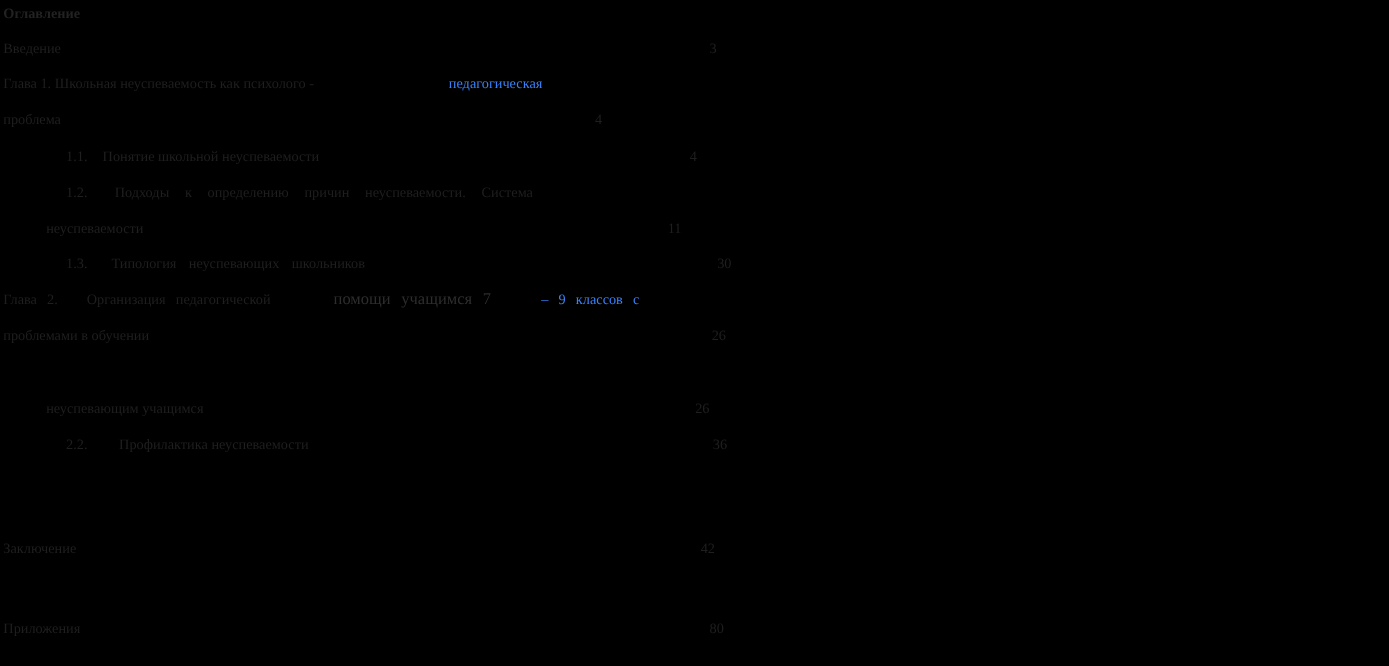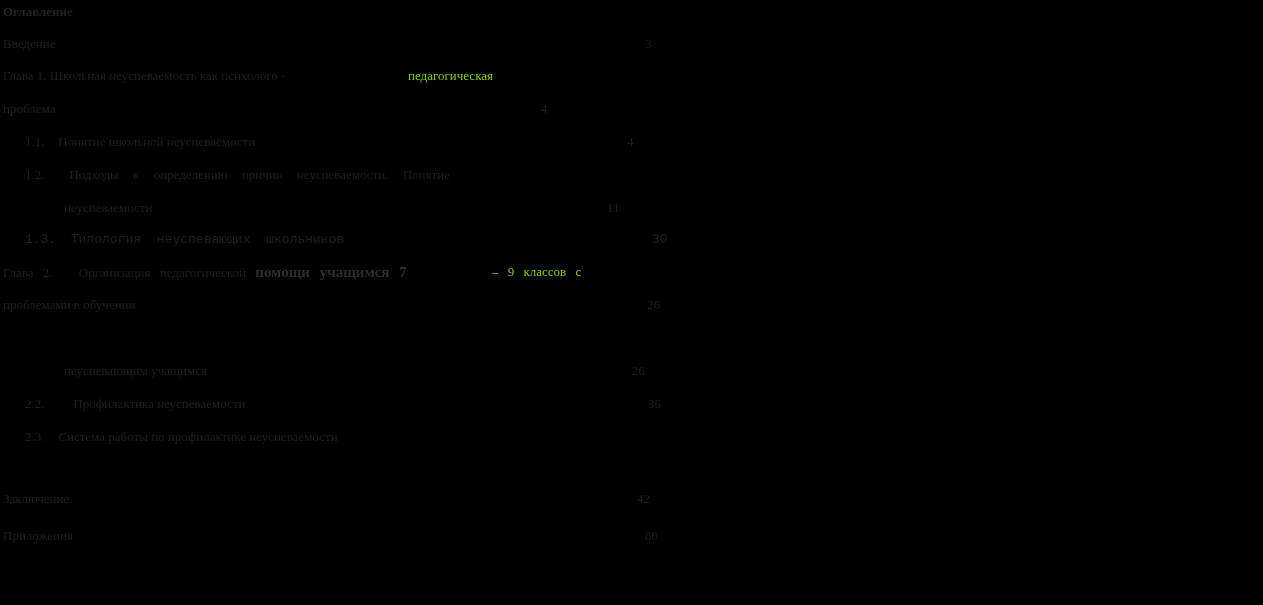--- a/index.html
+++ b/index.html
@@ -18,52 +18,53 @@
   .row {
     position: absolute;
     left: 0;
     right: 0;
     height: 20px;
     font-size: 13px;
     color: #1f1f1f;
     white-space: nowrap;
   }
   .row .ind0 { margin-left: 3px; }
-  .row .ind1 { margin-left: 25px; }
-  .row .ind1c { margin-left: 64px; }
+  .row .ind1 { margin-left: 60px; }
+  .row .ind1c { margin-left: 42px; }
   .num {
     display: inline-block;
     width: 30px;
   }
   .num-wide {
     display: inline-block;
     width: 45px;
   }
   .pg {
     position: absolute;
     top: 0;
     color: #1f1f1f;
   }
   .seg2 {
     position: absolute;
     top: 0;
-    color: #84cc16;
+    color: #3b82f6;
   }
   .boldseg {
-    font-weight: bold;
+    font-weight: normal;
     font-size: 15px;
     color: #2d2d2d;
+    margin-left: 48px;
   }
   .title {
     font-weight: 600;
     color: #222222;
   }
   .ws4 { word-spacing: 11px; }
   .ws3 { word-spacing: 3px; }
-  .ws8 { word-spacing: 8px; font-family: Liberation Mono, monospace; }
+  .ws8 { word-spacing: 8px; }
   .ws6 { word-spacing: 6px; }
 </style>
 </head>
 <body>
 
 <div class="canvas">
 
   <div class="row" style="top:4px">
     <span class="ind0 title">Оглавление</span>
   </div>
@@ -84,21 +85,21 @@
   </div>
 
   <div class="row" style="top:134px">
     <span class="ind1 num">1.1.</span>
     <span>Понятие школьной неуспеваемости</span>
     <span class="pg" style="left:627px">4</span>
   </div>
 
   <div class="row ws4" style="top:167px">
     <span class="ind1 num">1.2.</span>
-    <span>Подходы к определению причин неуспеваемости. Понятие</span>
+    <span>Подходы к определению причин неуспеваемости. Система</span>
   </div>
 
   <div class="row" style="top:200px">
     <span class="ind1c">неуспеваемости</span>
     <span class="pg" style="left:607px">11</span>
   </div>
 
   <div class="row ws8" style="top:232px">
     <span class="ind1 num">1.3.</span>
     <span>Типология неуспевающих школьников</span>
@@ -122,30 +123,26 @@
     <span class="ind1c">неуспевающим учащимся</span>
     <span class="pg" style="left:632px">26</span>
   </div>
 
   <div class="row" style="top:396px">
     <span class="ind1 num-wide">2.2.</span>
     <span>Профилактика неуспеваемости</span>
     <span class="pg" style="left:648px">36</span>
   </div>
 
-  <div class="row" style="top:429px">
-    <span class="ind1 num">2.3.</span>
-    <span>Система работы по профилактике неуспеваемости</span>
-  </div>
 
 
   <div class="row" style="top:491px">
     <span class="ind0">Заключение</span>
     <span class="pg" style="left:637px">42</span>
   </div>
 
 
-  <div class="row" style="top:528px">
+  <div class="row" style="top:563px">
     <span class="ind0">Приложения</span>
     <span class="pg" style="left:645px">80</span>
   </div>
 
 </div>
 
 </body></html>

